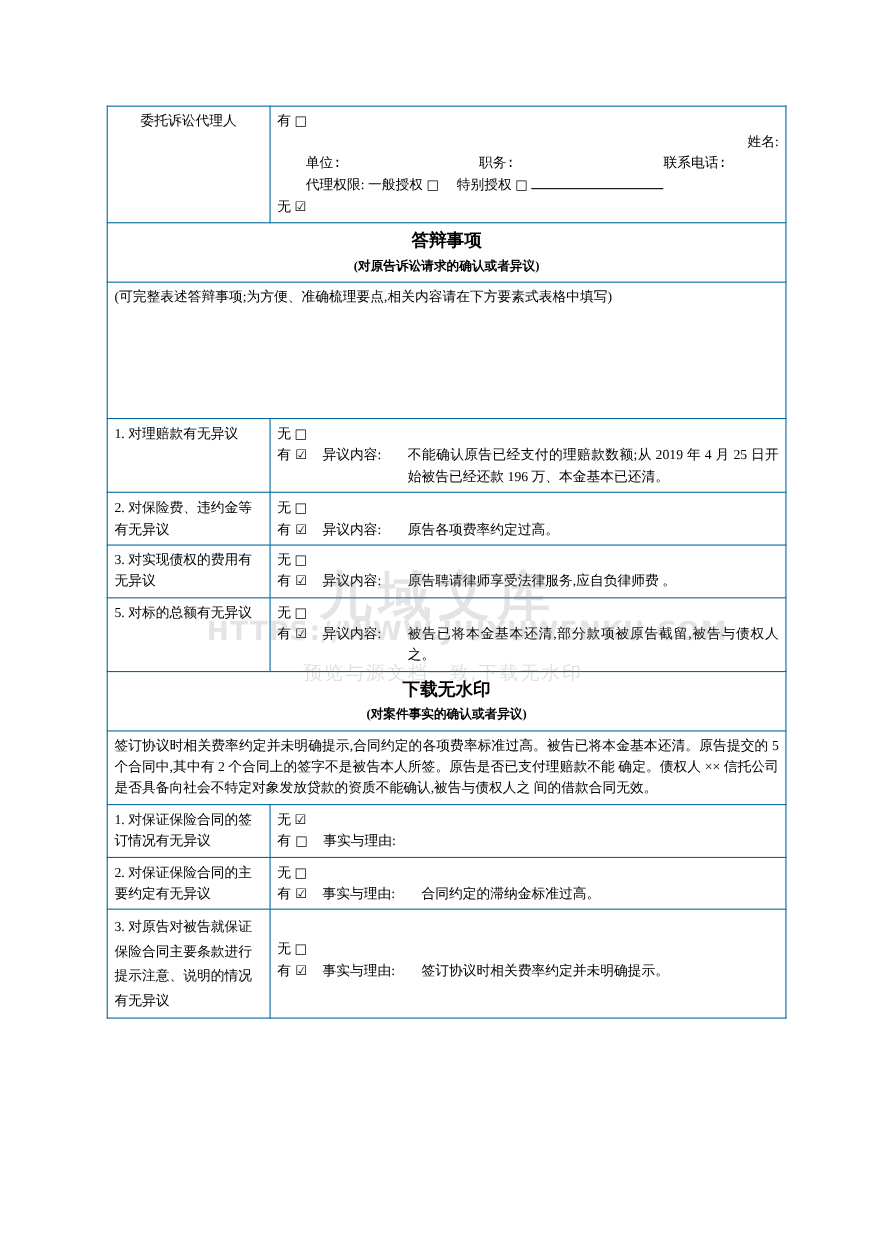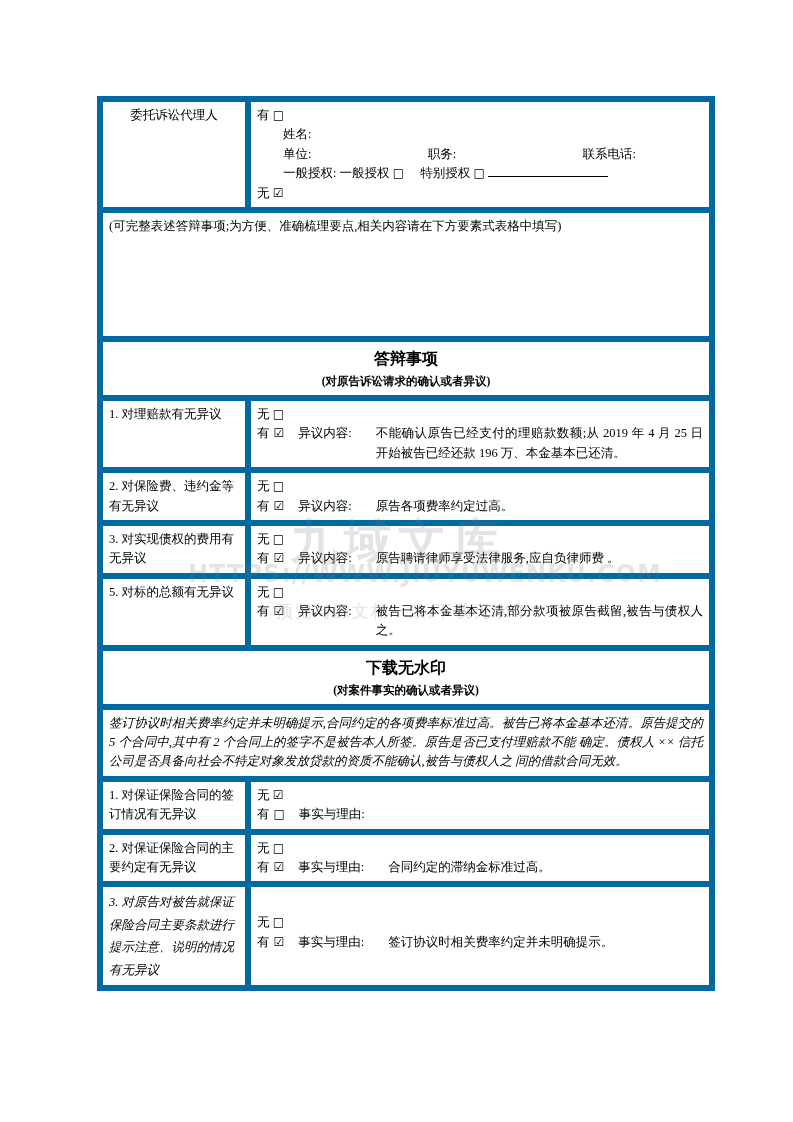--- a/index.html
+++ b/index.html
@@ -18,21 +18,21 @@
     left: 97px;
     top: 96px;
     width: 618px;
   }
   table.doc {
     width: 100%;
     border-collapse: collapse;
     table-layout: fixed;
   }
   table.doc td {
-    border: 6px solid #0369a1;
+    border: 1px solid #0369a1;
     vertical-align: top;
     padding: 4px 6px;
     font-size: 12.5px;
     line-height: 1.55;
   }
   .label-cell {
     width: 148px;
     text-align: center;
     vertical-align: middle;
     padding: 6px 4px;
@@ -73,21 +73,20 @@
   .item-body { padding: 4px 6px; }
   .row-line { display: flex; align-items: flex-start; gap: 4px; }
   .row-line .lead { white-space: nowrap; }
   .row-line .content { flex: 1; margin-left: 20px; }
   .justify { text-align: justify; text-justify: inter-ideograph; }
   .facts-para {
     font-size: 12.5px;
     line-height: 1.75;
     padding: 6px 8px;
     text-align: justify;
-    font-style: italic;
   }
   
   .wm {
     position: absolute;
     left: 0; top: 0;
     width: 793px; height: 1122px;
     pointer-events: none;
   }
   .wm-title {
     position: absolute;
@@ -129,61 +128,61 @@
   <table class="doc">
 
     <tbody>
         <tr>
       <td class="label-cell">委托诉讼代理人</td>
       <td class="label-left">
         <div class="opt-line">
           <span>有</span>
           <span class="cb">□</span>
         </div>
-        <div style="padding-left:26px;">
+        <div style="padding-left:26px;text-align:right;">
           <span>姓名:</span>
         </div>
-        <div style="padding-left:26px;">
+        <div style="padding-left:26px;font-family:Liberation Mono, monospace;">
           <span>单位:</span>
           <span style="display:inline-block;width:110px;"></span>
           <span>职务:</span>
           <span style="display:inline-block;width:120px;"></span>
           <span>联系电话:</span>
         </div>
         <div style="padding-left:26px;">
-          <span>一般授权:</span>
+          <span>代理权限:</span>
           <span>一般授权</span>
           <span class="cb">□</span>
           <span style="display:inline-block;width:10px;"></span>
           <span>特别授权</span>
           <span class="cb">□</span>
           <span class="blank-line"></span>
         </div>
         <div>
           <span>无</span>
           <span class="cb">☑</span>
         </div>
+      </td>
+    </tr>
+
+    <tr>
+      <td colspan="2" style="padding:0;">
+        <div class="section-title">答辩事项</div>
+        <div class="section-sub">(对原告诉讼请求的确认或者异议)</div>
       </td>
     </tr>
 
     <tr>
       <td colspan="2" class="note-cell">
         <div>(可完整表述答辩事项;为方便、准确梳理要点,相关内容请在下方要素式表格中填写)</div>
         <div class="free-area"></div>
       </td>
     </tr>
 
     <tr>
-      <td colspan="2" style="padding:0;">
-        <div class="section-title">答辩事项</div>
-        <div class="section-sub">(对原告诉讼请求的确认或者异议)</div>
-      </td>
-    </tr>
-
-    <tr>
       <td class="label-cell label-left">1. 对理赔款有无异议</td>
       <td class="item-body">
         <div>
           <span>无</span>
           <span class="cb">□</span>
         </div>
         <div class="row-line">
           <span class="lead">有</span>
           <span class="cb lead">☑</span>
           <span class="lead" style="padding-left:10px;">异议内容:</span>
@@ -278,21 +277,21 @@
         <div class="row-line">
           <span class="lead">有</span>
           <span class="cb lead">☑</span>
           <span class="lead" style="padding-left:10px;">事实与理由:</span>
           <span class="content">合同约定的滞纳金标准过高。</span>
         </div>
       </td>
     </tr>
 
     <tr>
-      <td class="label-cell label-left" style="line-height:1.8;font-style:italic;">3. 对原告对被告就保证保险合同主要条款进行提示注意、说明的情况有无异议</td>
+      <td class="label-cell label-left" style="line-height:1.8;">3. 对原告对被告就保证保险合同主要条款进行提示注意、说明的情况有无异议</td>
       <td class="item-body" style="padding-top:26px;">
         <div>
           <span>无</span>
           <span class="cb">□</span>
         </div>
         <div class="row-line">
           <span class="lead">有</span>
           <span class="cb lead">☑</span>
           <span class="lead" style="padding-left:10px;">事实与理由:</span>
           <span class="content">签订协议时相关费率约定并未明确提示。</span>

